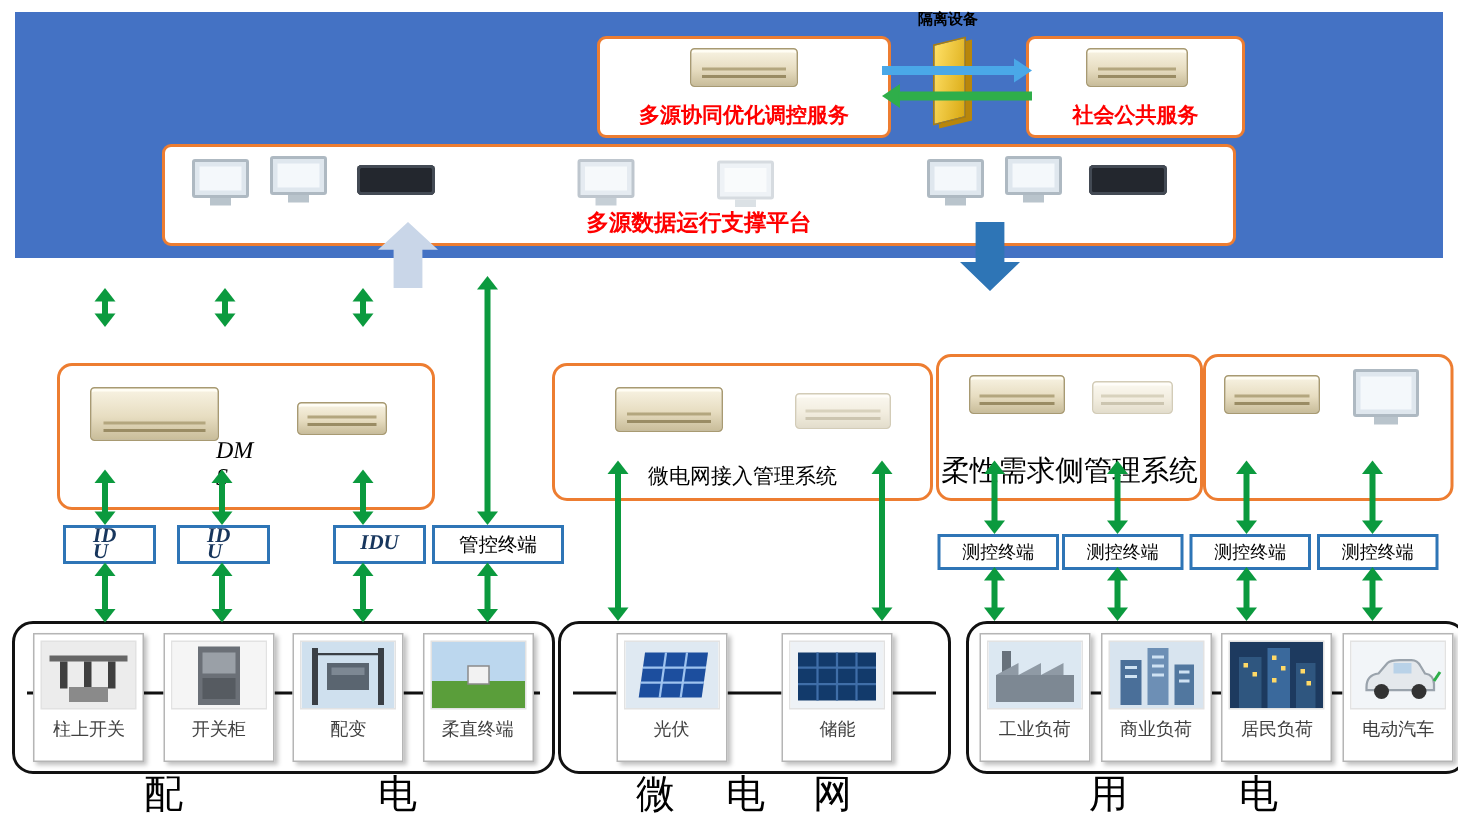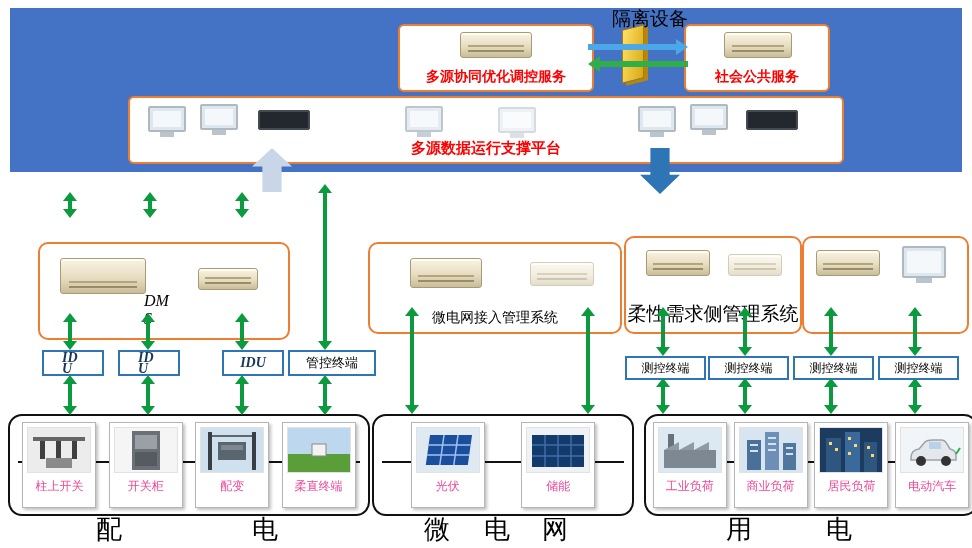--- a/index.html
+++ b/index.html
@@ -10,21 +10,21 @@
   .banner{position:absolute;left:10px;top:8px;width:952px;height:164px;background:#4472c4;z-index:1;}
 
   
   .obox{position:absolute;background:#fff;border:2px solid #ed7d31;border-radius:6px;z-index:2;}
   .obox.round{border-radius:10px;margin-top:24px;}
   .redlab{position:absolute;left:0;right:0;bottom:4px;text-align:center;color:#ff0000;
           font-weight:bold;font-size:14px;}
   .blklab{position:absolute;left:0;right:0;bottom:5px;text-align:center;color:#000;font-size:14px;}
 
   
-  .iso{position:absolute;left:612px;top:6px;z-index:6;font-size:19px;font-weight:normal;color:#000;}
+  .iso{position:absolute;left:612px;top:6px;z-index:6;font-size:10px;font-weight:bold;color:#000;}
 
   
   .slab{position:absolute;left:622px;top:27px;width:20px;height:52px;z-index:5;
         background:linear-gradient(100deg,#ffe066,#d9a913);border:1px solid #a97d10;
         transform:skewY(-14deg);box-shadow:4px 3px 0 #b8860b;}
 
   
   .har{position:absolute;height:16px;z-index:6;}
   .har .sh{position:absolute;top:5px;height:6px;background:var(--c);}
   .har.right .sh{left:0;right:11px;}
@@ -77,21 +77,21 @@
         font:italic 16px "Liberation Serif",serif;color:#000;}
 
   
   .grp{position:absolute;border:2px solid #111;border-radius:14px;background:#fff;z-index:2;
         display:flex;justify-content:space-evenly;align-items:center;}
   .grp::before{content:"";position:absolute;left:8px;right:8px;top:45px;height:2px;background:#111;}
   .eq{position:relative;z-index:1;width:72px;height:84px;background:#fff;border:1px solid #b5b5b5;
         box-shadow:2px 2px 3px rgba(0,0,0,.25);}
   .ph{width:62px;height:44px;margin:4px auto 2px;position:relative;overflow:hidden;border:1px solid #e2e2e2;}
   .ph svg{display:block;}
-  .eq-label{text-align:center;font-size:12px;line-height:14px;margin-top:6px;color:#ec4899;}
+  .eq-label{text-align:center;font-size:12px;line-height:14px;margin-top:6px;color:#404040;}
 
   
   .bigchar{position:absolute;font-size:26px;color:#000;font-family:"Liberation Serif",serif;z-index:2;}
 </style>
 </head>
 <body>
 
 <div id="page">
 
   <div class="banner"></div>
@@ -107,21 +107,21 @@
 
   <div class="obox" style="left:398px;top:24px;width:192px;height:64px">
     <div class="server" style="left:60px;top:6px;width:70px;height:24px"></div>
     <div class="redlab">多源协同优化调控服务</div>
   </div>
   <div class="obox" style="left:684px;top:24px;width:142px;height:64px">
     <div class="server" style="left:38px;top:6px;width:66px;height:24px"></div>
     <div class="redlab">社会公共服务</div>
   </div>
 
-  <div class="obox" style="left:128px;top:96px;width:712px;height:64px">
+  <div class="obox" style="left:108px;top:96px;width:712px;height:64px">
     <div class="monitor" style="left:18px;top:8px;width:34px;height:22px"></div>
     <div class="monitor" style="left:70px;top:6px;width:34px;height:22px"></div>
     <div class="kbd" style="left:128px;top:12px;width:52px;height:20px"></div>
     <div class="monitor" style="left:275px;top:8px;width:34px;height:22px;opacity:.8"></div>
     <div class="monitor faint" style="left:368px;top:9px;width:34px;height:22px"></div>
     <div class="monitor" style="left:508px;top:8px;width:34px;height:22px"></div>
     <div class="monitor" style="left:560px;top:6px;width:34px;height:22px"></div>
     <div class="kbd" style="left:616px;top:12px;width:52px;height:20px"></div>
     <div class="redlab" style="font-size:15px">多源数据运行支撑平台</div>
   </div>

